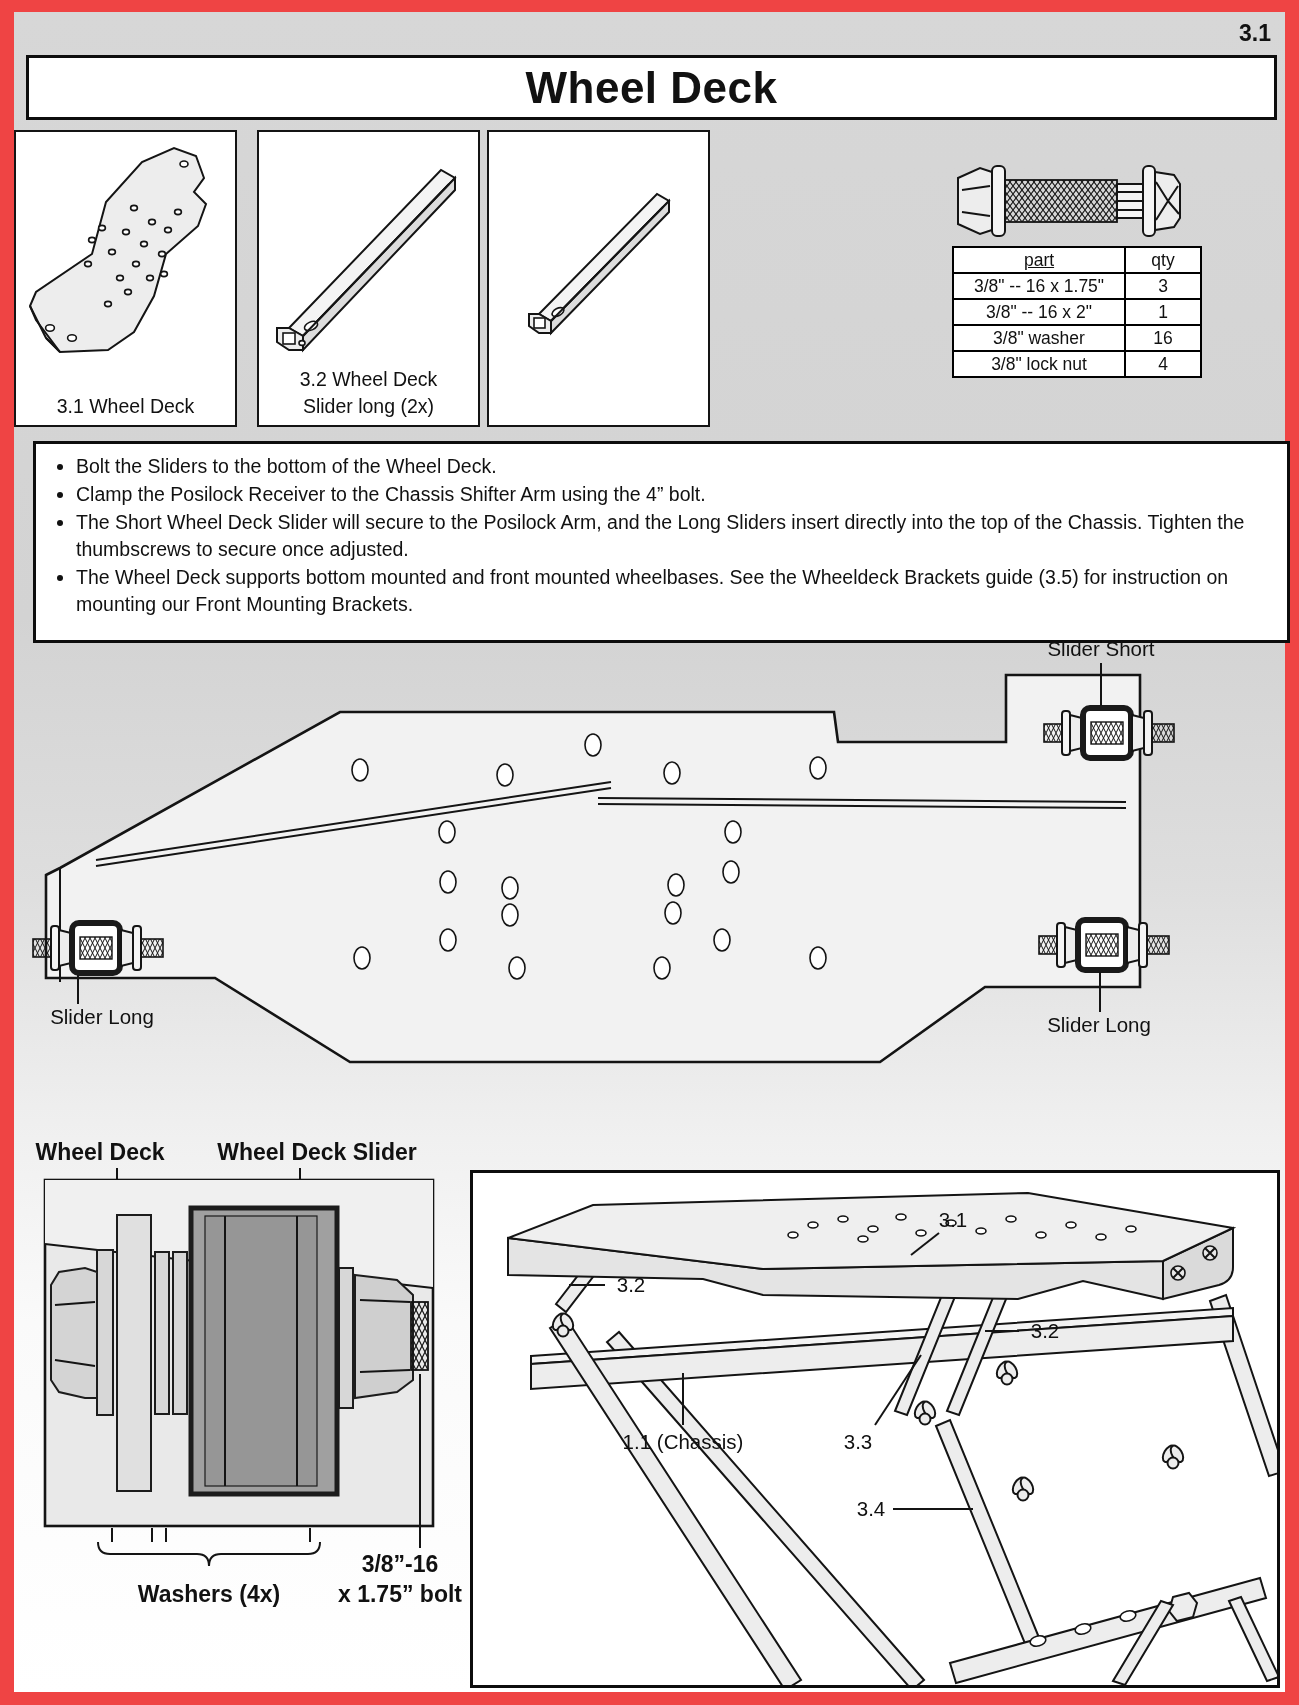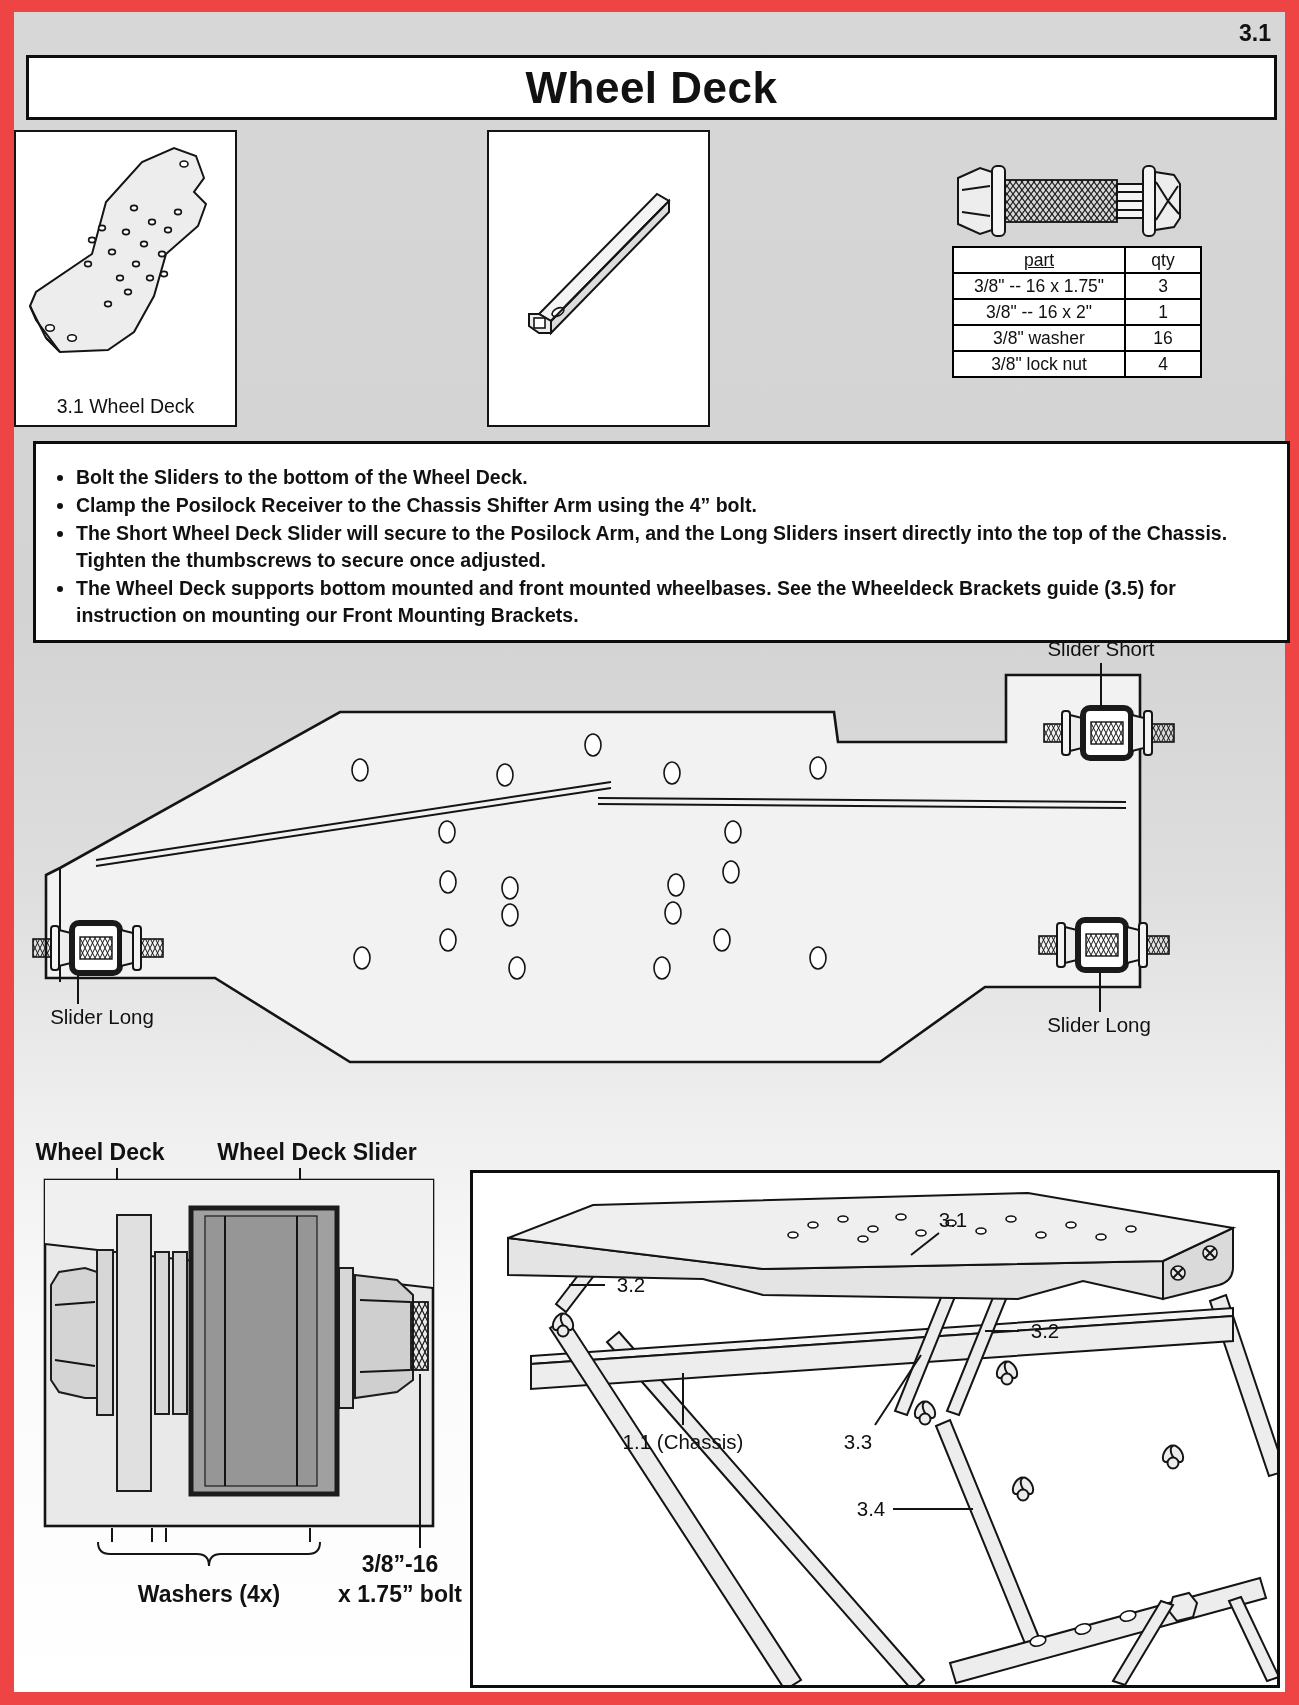--- a/index.html
+++ b/index.html
@@ -14,21 +14,21 @@
   .title-box .t{font-size:44px;font-weight:bold;letter-spacing:.5px;}
   .part-box{top:118px;width:223px;height:297px;background:#fff;border:2.5px solid #141414;box-sizing:border-box;}
   .part-box svg{position:absolute;left:0;top:0;}
   .part-caption{position:absolute;left:0;right:0;bottom:5px;text-align:center;font-size:19.5px;line-height:27px;}
   .hw-table{left:938px;top:234px;border-collapse:collapse;background:#fff;}
   .hw-table td{border:2px solid #000;font-size:17.5px;text-align:center;padding:1px 6px;height:22px;}
   .hw-table td.c-part{width:158px;text-decoration:underline;}
   .hw-table td.c-qty{width:62px;}
   .instr-box{left:19px;top:429px;width:1227px;height:182px;background:#fff;border:3px solid #0d0d0d;
         box-sizing:content-box;padding:8px 14px 6px 10px;}
-  .instr-box ul{margin:12px 0 0 0;padding-left:30px;font-weight:bold;}
+  .instr-box ul{margin:1px 0 0 0;padding-left:30px;}
   .instr-box li{font-size:19.5px;line-height:27px;margin:0 0 1px 0;}
   svg text{font-family:"Liberation Sans",sans-serif;fill:#111;}
   .lbl20{font-size:20.5px;}
   .lbl23{font-size:23px;font-weight:600;}
   .assembly-box{left:456px;top:1158px;width:810px;height:518px;background:#fff;border:3px solid #0d0d0d;box-sizing:border-box;}
   .ln{stroke:#141414;stroke-width:2;fill:none;}
   .part-fill{fill:#ededed;stroke:#141414;stroke-width:2;}
   .part-fill-lt{fill:#f4f4f4;stroke:#141414;stroke-width:2;}
   .part-fill-dk{fill:#dcdcdc;stroke:#141414;stroke-width:2;}
   .hole{fill:#fff;stroke:#141414;stroke-width:1.6;}
@@ -70,20 +70,35 @@
           <ellipse class="hole" cx="152" cy="98" rx="3.4" ry="2.6"></ellipse>
             <ellipse class="hole" cx="162" cy="80" rx="3.4" ry="2.6"></ellipse>
           <ellipse class="hole" cx="76" cy="108" rx="3.4" ry="2.6"></ellipse>
         </g>
       </svg>
       <div class="part-caption">
         <div>3.1 Wheel Deck</div>
       </div>
     </div>
 
+    <div class="abs part-box" style="left:243px">
+      <svg width="218" height="230" viewBox="0 0 218 230">
+        <polygon class="part-fill-lt" points="30,196 182,38 196,46 44,204"></polygon>
+        <polygon class="part-fill-dk" points="44,204 196,46 196,58 44,218"></polygon>
+        <polygon class="part-fill" points="18,196 30,196 44,204 44,218 30,218 18,210"></polygon>
+        <rect x="24" y="201" width="12" height="11" fill="#fff" stroke="#141414" stroke-width="1.6"></rect>
+        <ellipse class="hole" cx="52" cy="194" rx="7" ry="4" transform="rotate(-25 52 194)"></ellipse>
+        <ellipse class="hole" cx="43" cy="211" rx="3" ry="2.4"></ellipse>
+        <line class="ln" x1="44" y1="204" x2="190" y2="52" stroke-width="1.3"></line>
+      </svg>
+      <div class="part-caption">
+        <div>3.2 Wheel Deck</div>
+        <div>Slider long (2x)</div>
+      </div>
+    </div>
 
     <div class="abs part-box" style="left:473px">
       <svg width="218" height="230" viewBox="0 0 218 230">
         <polygon class="part-fill-lt" points="50,182 168,62 180,69 62,189"></polygon>
         <polygon class="part-fill-dk" points="62,189 180,69 180,80 62,201"></polygon>
         <polygon class="part-fill" points="40,182 50,182 62,189 62,201 50,201 40,194"></polygon>
         <rect x="45" y="186" width="11" height="10" fill="#fff" stroke="#141414" stroke-width="1.6"></rect>
         <ellipse class="hole" cx="69" cy="180" rx="6.4" ry="3.6" transform="rotate(-28 69 180)"></ellipse>
         <line class="ln" x1="62" y1="189" x2="174" y2="75" stroke-width="1.3"></line>
       </svg>

